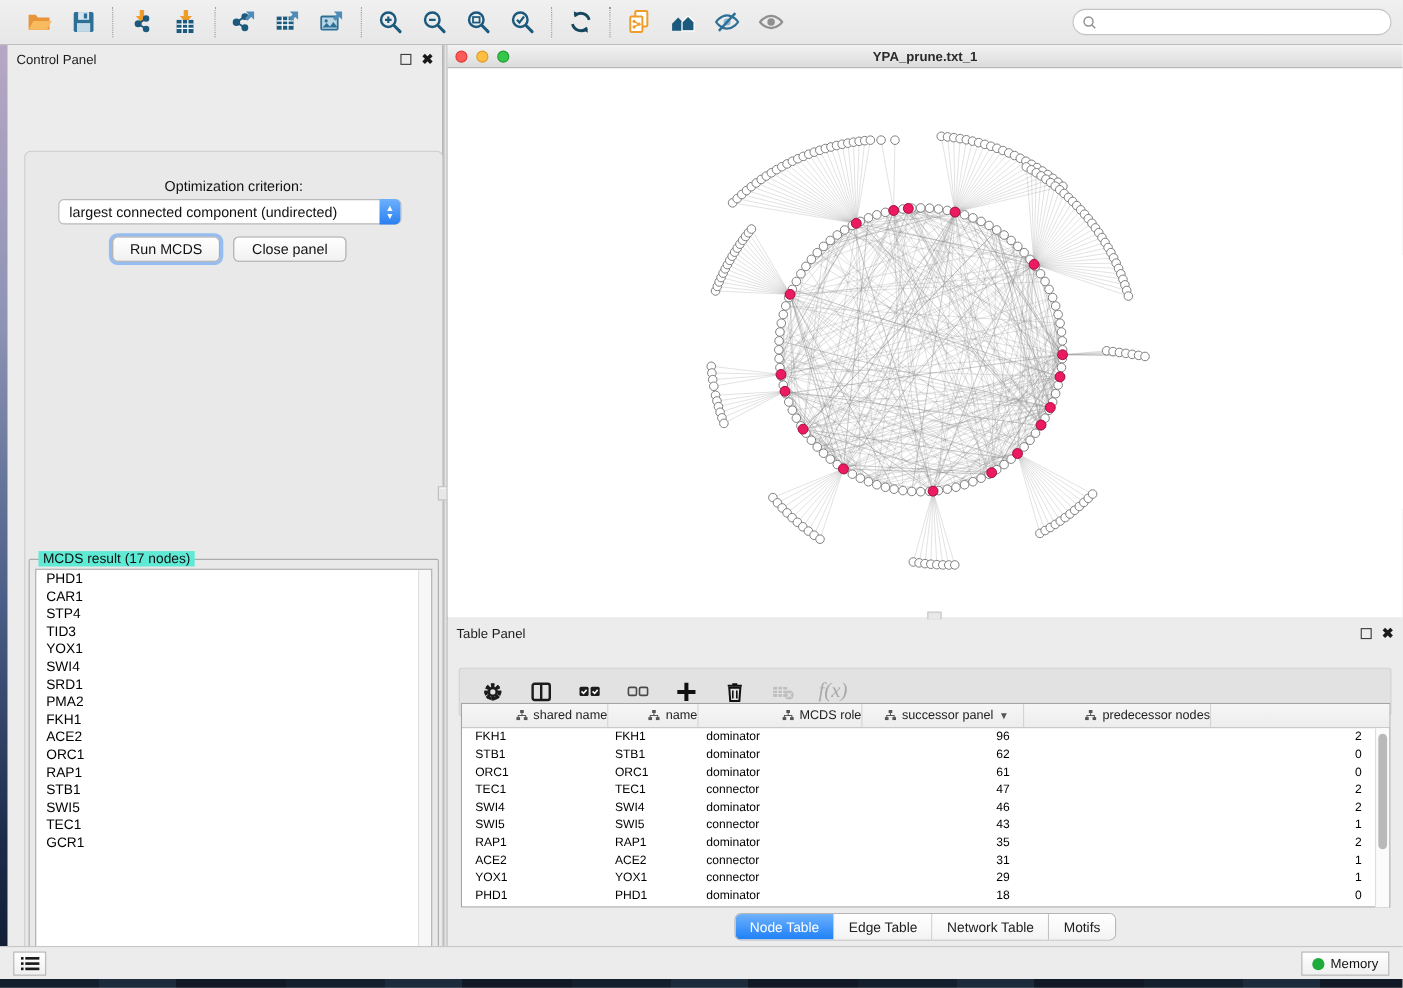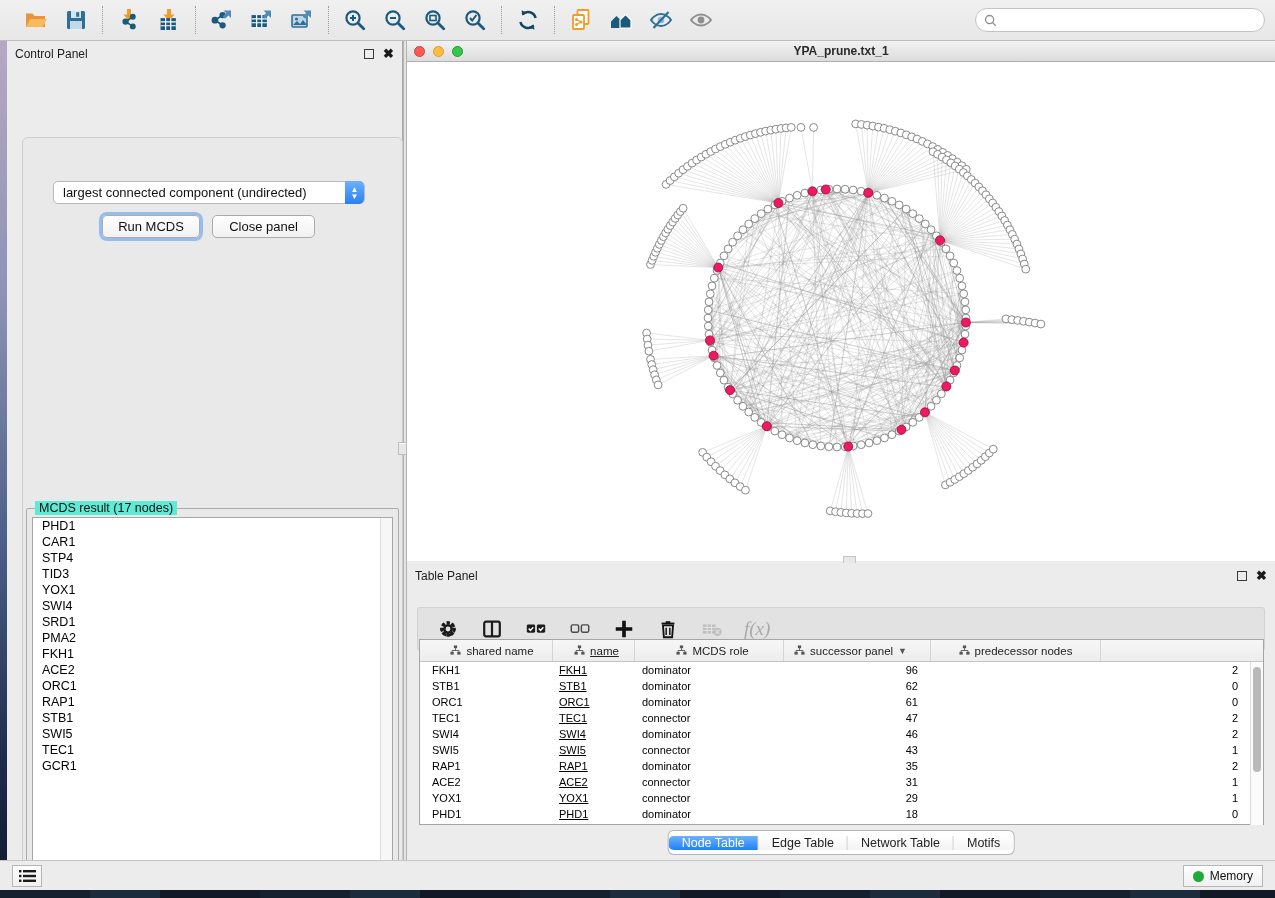--- a/index.html
+++ b/index.html
@@ -102,41 +102,41 @@
   .tp-icon { display:inline-flex; align-items:center; justify-content:center;
     height:26px; }
   .tp-icon svg { height:22px; }
   .tp-fx { font-family:"Liberation Serif", serif; font-style:italic; font-size:19px;
     color:#a9a9a9; }
 
   #node-table { position:absolute; left:12px; top:76px; width:845px; height:186px;
     background:#fff; border:1px solid #a5a5a5; }
   #nt-header { display:flex; height:22px; background:linear-gradient(#f6f6f6,#ededed);
     border-bottom:1px solid #c4c4c4; font-size:11.5px; color:#222; }
-  .nt-hcell { display:flex; align-items:center; justify-content:center; gap:5px;
+  .nt-hcell { display:flex; align-items:center; justify-content:flex-end; gap:5px;
     border-right:1px solid #d4d4d4; }
   .nt-hcell svg { width:11px; height:11px; }
   .nt-hfill { flex:1; border-right:none; }
   .sort-chev { font-size:9px; color:#555; }
   #nt-body { position:relative; height:163px; overflow:hidden; }
   .nt-row { display:flex; height:16px; font-size:11px; color:#000; align-items:center; }
   .nt-c { overflow:hidden; white-space:nowrap; }
   .c1 { width:133px; padding-left:12px; }
-  .c2 { width:82px;  padding-left:6px;text-decoration:underline; }
+  .c2 { width:82px;  padding-left:6px; }
   .c3 { width:149px; padding-left:7px; }
   .c4 { width:147px; text-align:right; padding-right:13px; }
   .c5 { flex:1; text-align:right; padding-right:25px; }
   #nt-scroll { position:absolute; right:0; top:0; width:13px; height:163px;
     background:#fbfbfb; border-left:1px solid #ddd; }
   #nt-thumb { position:absolute; left:2px; top:5px; width:8px; height:105px;
     border-radius:4px; background:#b9b9b9; }
 
   #tp-tabs { position:absolute; left:50%; transform:translateX(-50%); top:268px;
     height:23px; display:flex; border-radius:5px; box-shadow:0 0 0 1px #b5b5b5;
-    background:#fff;align-items:center; }
+    background:#fff; }
   .tp-tab { padding:0 13px; font-size:12.5px; color:#222; display:flex;
     align-items:center; border-right:1px solid #c2c2c2;
     background:linear-gradient(#ffffff,#f3f3f3); }
   .tp-tab:first-child { border-radius:5px 0 0 5px; }
   .tp-tab:last-child { border-right:none; border-radius:0 5px 5px 0; }
   .tp-tab.active { background:linear-gradient(#6db1fd,#1f80f8); color:#fff; }
 
   
   #status-bar { left:0; top:860px; width:1275px; height:30px; background:#ececec;
     border-top:1px solid #c6c6c6; }
@@ -322,20 +322,21 @@
 
 <div id="control-panel" class="abs">
   <div class="panel-head">
     <span>Control Panel</span>
     <span class="ph-btns">
       <span class="float-box"></span>
       <span class="close-x">✖</span>
     </span>
   </div>
   <div id="cp-body">
+    <div id="opt-label">Optimization criterion:</div>
     <div id="criterion-select">
       <span>largest connected component (undirected)</span>
       <span id="criterion-stepper">
         <span>▲</span>
           <span>▼</span>
       </span>
     </div>
     <div id="run-mcds-btn" class="cp-btn">Run MCDS</div>
     <div id="close-panel-btn" class="cp-btn">Close panel</div>
     <div id="mcds-group">

